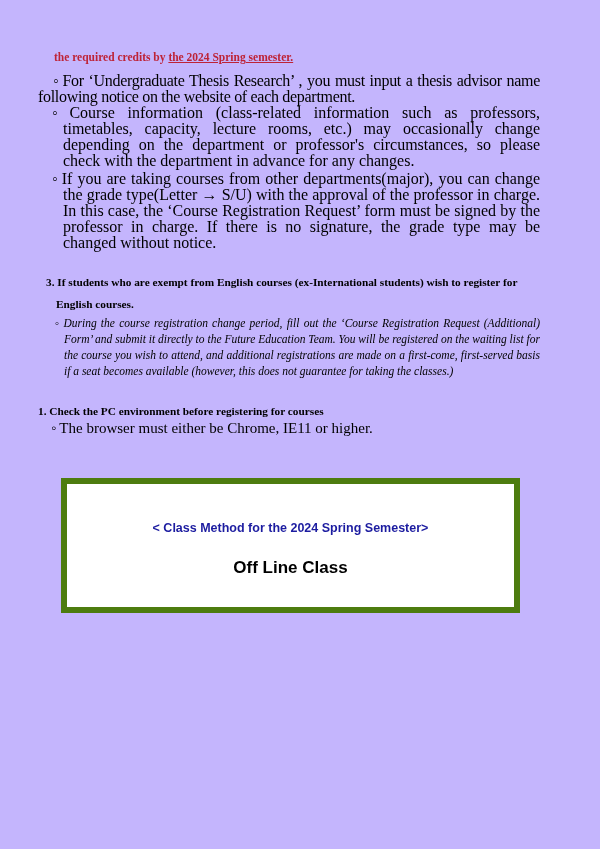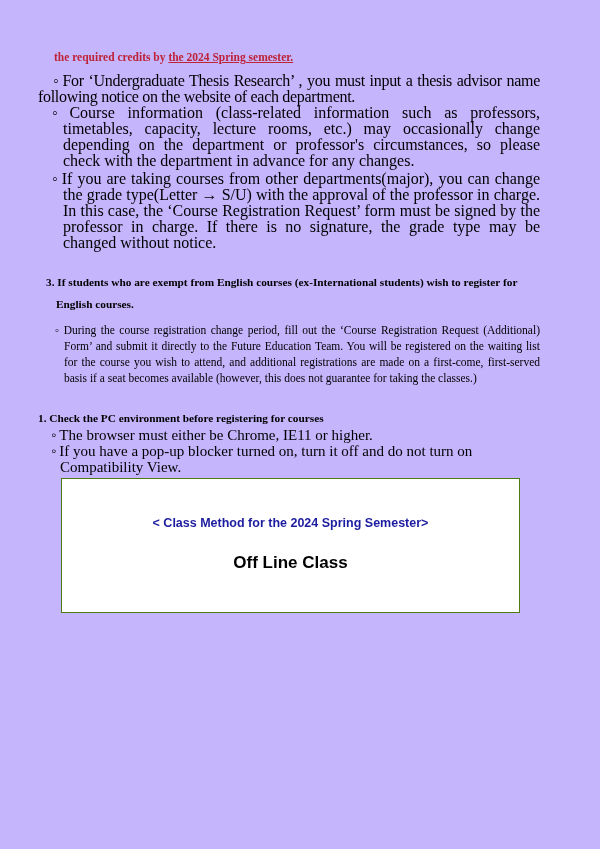--- a/index.html
+++ b/index.html
@@ -60,26 +60,26 @@
   .sec-heading {
     margin-top: 20px;
     margin-left: 10px;
     padding-left: 10px;
     text-indent: -10px;
     font-weight: bold;
     font-size: 11.3px;
     line-height: 22px;
   }
   .s3b {
-    margin-top: 7px;
     margin-left: 28px;
     text-indent: -9px;
     text-align: justify;
     font-size: 11.5px;
     line-height: 16px;
+    font-style: italic;
   }
   .sec4-heading {
     margin-top: 24px;
     margin-left: 2px;
     font-weight: bold;
     font-size: 11.3px;
     line-height: 17px;
   }
   .s4b {
     margin-left: 24px;
@@ -88,21 +88,21 @@
     line-height: 16px;
   }
 
   .method-box {
     position: absolute;
     left: 61px;
     top: 478px;
     width: 459px;
     height: 135px;
     box-sizing: border-box;
-    border: 1px solid #4d7c0f;
+    border: 6px solid #4d7c0f;
     font-family: "Liberation Sans", sans-serif;
     text-align: center;
     background: #ffffff;
   }
   .method-title {
     margin-top: 37px;
     font-size: 12.5px;
     font-weight: bold;
     color: var(--blue, #1c1ca0);
   }
@@ -128,20 +128,19 @@
   <p class="note n3"><span class="bm">◦</span><span>If you are taking courses from other departments(major), you can change the grade type(Letter → S/U) with the approval of the professor in charge. In this case, the ‘Course Registration Request’ form must be signed by the professor in charge. If there is no signature, the grade type may be changed without notice.</span></p>
 
   <p class="sec-heading">3. If students who are exempt from English courses (ex-International students) wish to register for English courses.</p>
 
   <p class="note s3b"><span class="bm">◦</span><span>During the course registration change period, fill out the ‘Course Registration Request (Additional) Form’ and submit it directly to the Future Education Team. You will be registered on the waiting list for the course you wish to attend, and additional registrations are made on a first-come, first-served basis if a seat becomes available (however, this does not guarantee for taking the classes.)</span></p>
 
   <p class="sec4-heading">1. Check the PC environment before registering for courses</p>
 
   <p class="note s4b"><span class="bm">◦</span><span>The browser must either be Chrome, IE11 or higher.</span></p>
 
-  <p class="note s4b"><span class="bm">◦</span><span>If you have a pop-up blocker turned on, turn it off and do not turn on Compatibility View.</span></p>
 
   <div class="method-box">
     <p class="method-title">&lt; Class Method for the 2024 Spring Semester&gt;</p>
     <p class="method-subtitle">Off Line Class</p>
   </div>
 
 </div>
 
 </body></html>

